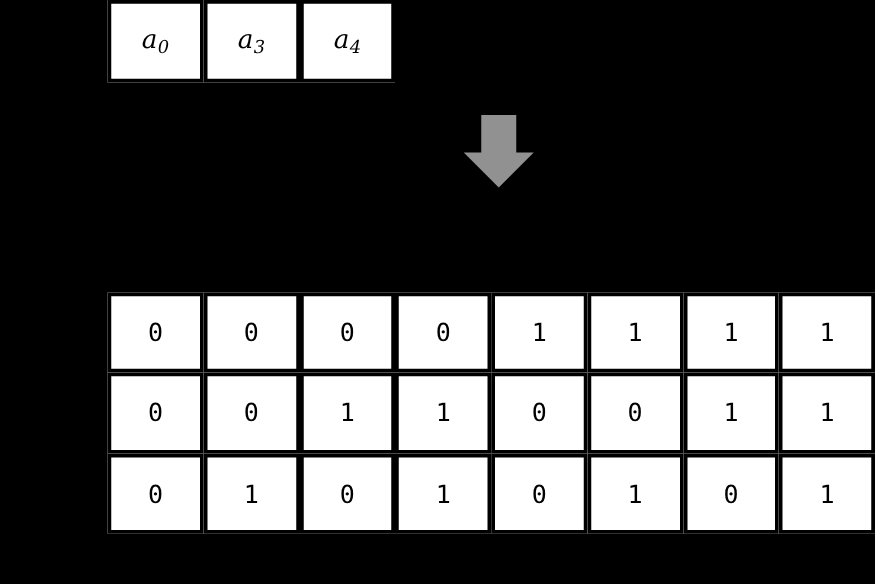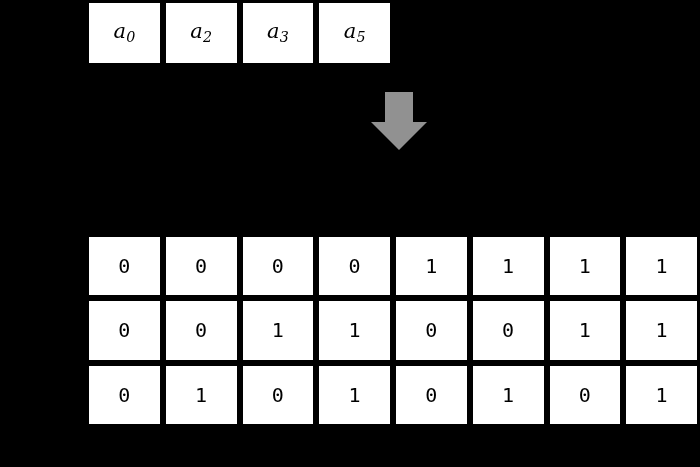--- a/index.html
+++ b/index.html
@@ -110,27 +110,24 @@
 </head>
 <body>
 
 <div id="stage">
 
   <div class="grid" id="array-row">
     <div class="cell">
       <span class="sym"><span>a</span><span class="sub">0</span></span>
     </div>
     <div class="cell">
-      <span class="sym"><span>a</span><span class="sub">2</span></span>
-    </div>
-    <div class="cell">
       <span class="sym"><span>a</span><span class="sub">3</span></span>
     </div>
     <div class="cell">
-      <span class="sym"><span>a</span><span class="sub">5</span></span>
+      <span class="sym"><span>a</span><span class="sub">4</span></span>
     </div>
   </div>
 
   <div id="arrow-wrap">
     <svg viewBox="0 0 62 60" xmlns="http://www.w3.org/2000/svg" aria-hidden="true">
       <polygon points="17,0 45,0 45,30 59,30 31,58 3,30 17,30" fill="#919191"></polygon>
     </svg>
   </div>
 
   <div class="grid" id="bit-matrix">

